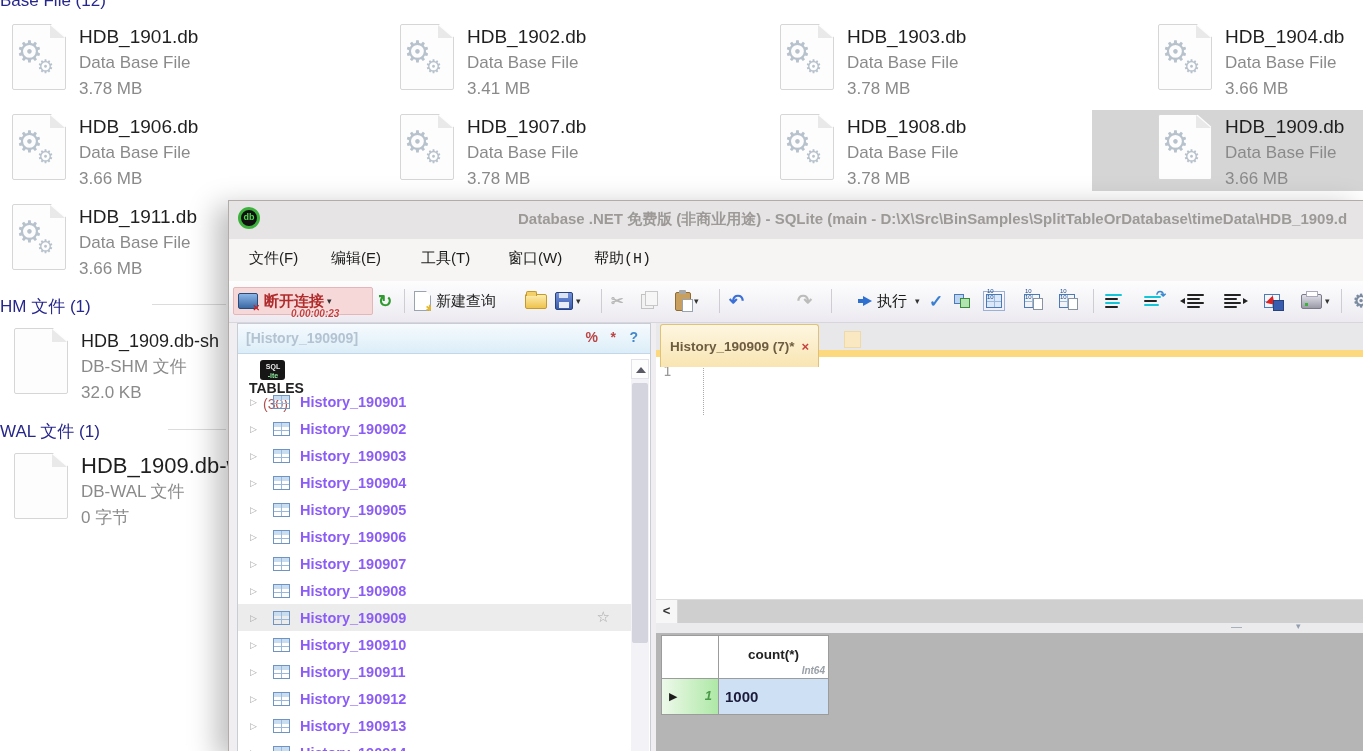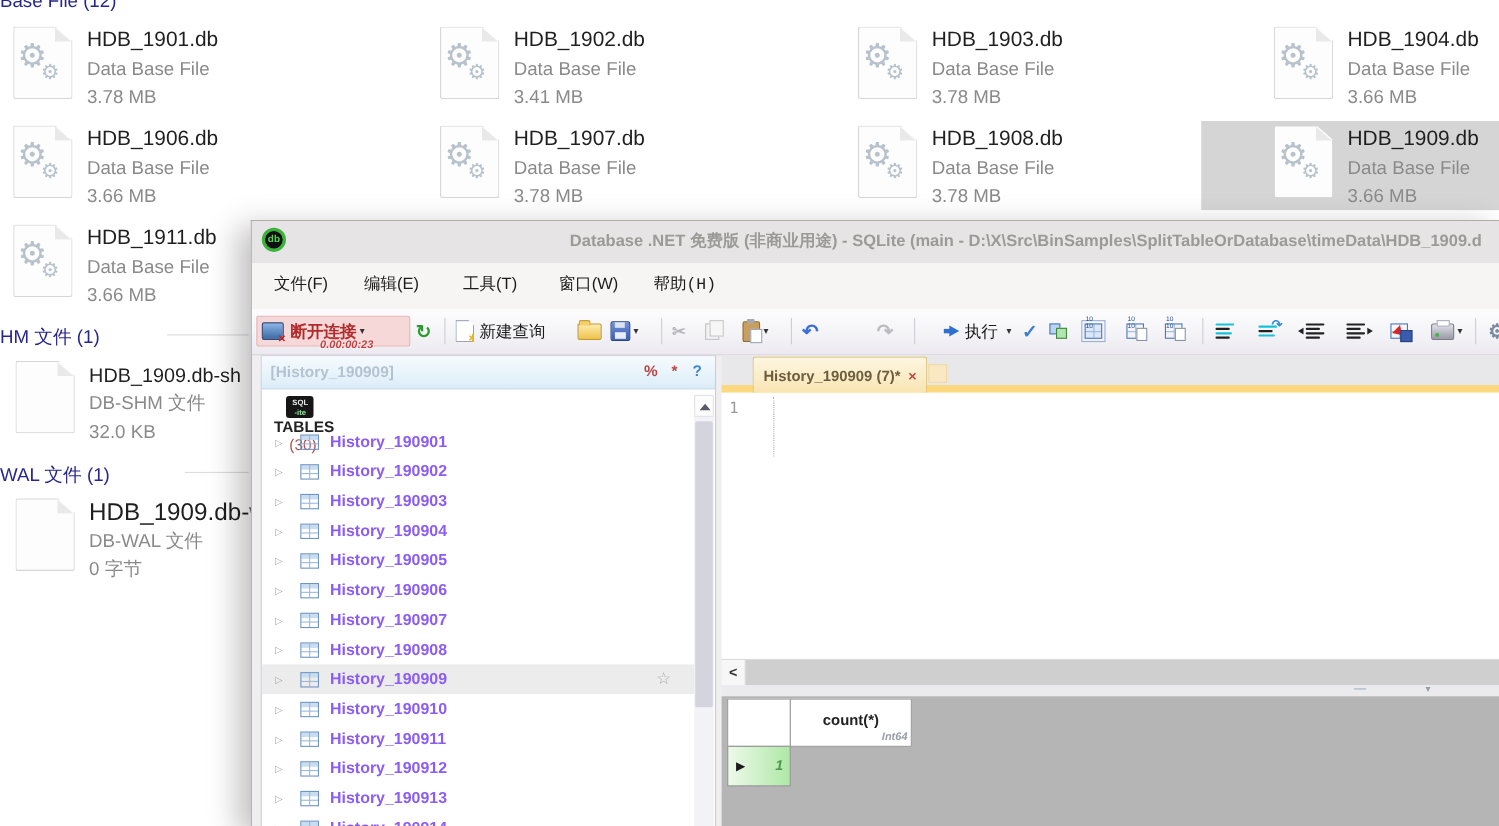--- a/index.html
+++ b/index.html
@@ -115,22 +115,22 @@
   .tstar{position:absolute;right:22px;top:4px;color:#a8a8a8;font-size:15px;}
   .sb-scroll{position:absolute;right:1px;top:35px;bottom:1px;width:18px;background:#f3f3f7;}
   .sb-up{position:absolute;left:0;top:0;width:18px;height:20px;background:#fdfdfd;border:1px solid #e2e2ea;box-sizing:border-box;}
   .tri-up{position:absolute;left:4px;top:7px;width:0;height:0;border-left:5px solid transparent;
           border-right:5px solid transparent;border-bottom:6px solid #5a5a66;}
   .sb-thumb{position:absolute;left:1px;top:24px;width:16px;height:260px;background:#d4d4de;border-radius:2px;}
   
   .editor{position:absolute;left:427px;top:122px;width:711px;height:430px;}
   .tabstrip{position:absolute;left:0;top:0;width:100%;height:28px;background:#e8e7ea;}
   .goldbar{position:absolute;left:0;top:27px;width:100%;height:7px;background:#fcd97e;}
-  .etab{position:absolute;left:4px;top:1px;height:26px;z-index:2;display:flex;align-items:center;padding:3px 9px;
-        background:linear-gradient(#fdf6e1,#f9e5b2);border:1px solid #e0c276;border-bottom:none;border-radius:3px 3px 0 0;margin-left:24px;}
+  .etab{position:absolute;left:4px;top:1px;height:26px;z-index:2;display:flex;align-items:center;padding:8px 9px;
+        background:linear-gradient(#fdf6e1,#f9e5b2);border:1px solid #e0c276;border-bottom:none;border-radius:3px 3px 0 0;}
   .etab-label{font-size:13.5px;font-weight:bold;color:#6e5c40;white-space:nowrap;}
   .etab-close{margin-left:7px;color:#c94040;font-weight:bold;font-size:13px;}
   .mini-tab{position:absolute;left:188px;top:8px;width:15px;height:15px;background:#f9e8c2;border:1px solid #eedaa8;z-index:2;}
   .ebody{position:absolute;left:0;top:34px;width:100%;height:242px;background:#fff;}
   .lnum{position:absolute;left:7px;top:6px;color:#9a9a9a;font-family:"DejaVu Sans Mono",monospace;font-size:14px;}
   .foldline{position:absolute;left:47px;top:4px;height:54px;border-left:1px dotted #aaa;}
   .sqlline{position:absolute;left:58px;top:5px;font-family:"DejaVu Sans Mono",monospace;
            font-size:15px;font-weight:bold;white-space:pre;}
   .kw{color:#0014dc;} .br{color:#b9b9b9;} .hl{background:#fbe2e2;color:#b9a2a2;} .tbl{color:#151515;}
   .hscroll{position:absolute;left:0;top:276px;width:100%;height:24px;background:#f0f0f0;border-top:1px solid #dcdcdc;box-sizing:border-box;}
@@ -558,19 +558,22 @@
             <div class="rg-cell rg-c1">
               <span class="rg-colname">count(*)</span>
               <span class="rg-type">Int64</span>
             </div>
           </div>
           <div class="rg-row">
             <div class="rg-cell rg-r0">
               <span class="rg-marker">▶</span>
               <span class="rg-rownum">1</span>
             </div>
+            <div class="rg-cell rg-r1">
+              <span class="rg-val">1000</span>
+            </div>
           </div>
         </div>
       </div>
     </div>
 
   </div>
 </div>
 
 </body></html>

